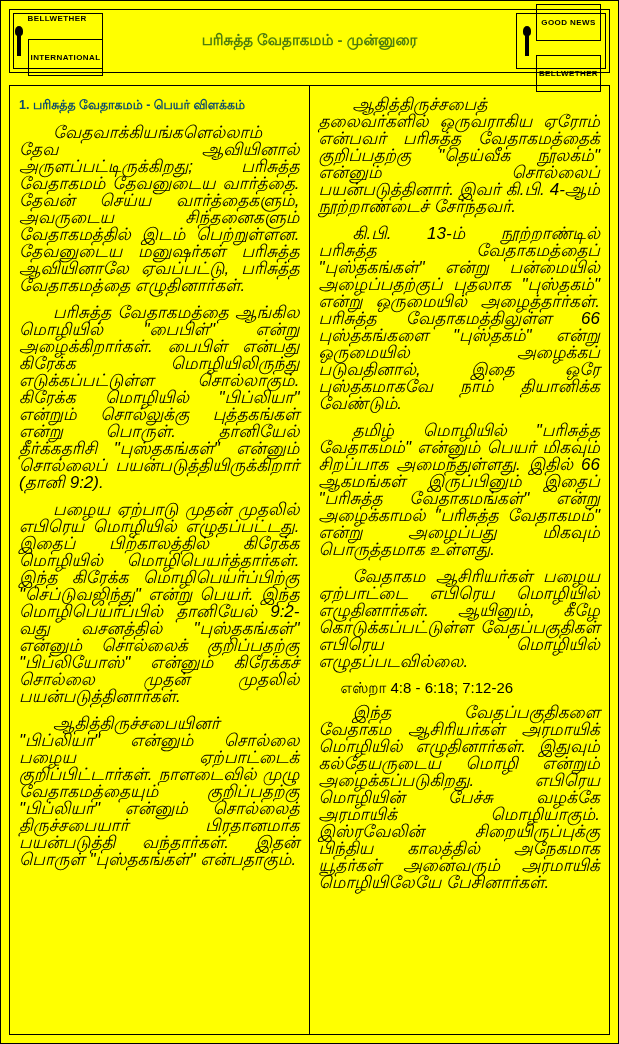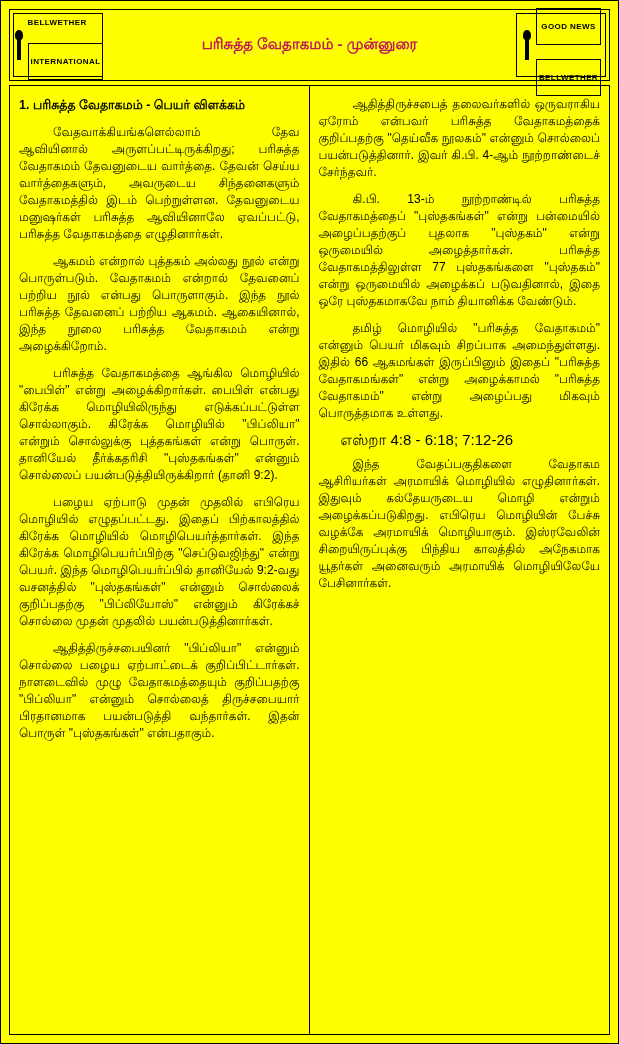--- a/index.html
+++ b/index.html
@@ -21,21 +21,21 @@
     box-sizing: border-box;
     overflow: hidden;
   }
 
   
   .header {
     position: absolute;
     left: 8px;
     top: 8px;
     right: 8px;
-    height: 72px;
+    height: 64px;
     border: 1px solid #000000;
     box-sizing: border-box;
     display: flex;
     align-items: stretch;
     background: #ffff00;
   }
   .logo-box {
     width: 96px;
     border-right: 0px;
     display: flex;
@@ -94,21 +94,21 @@
     background: #000;
   }
   .header-title {
     flex: 1;
     display: flex;
     align-items: center;
     justify-content: center;
     text-align: center;
     font-size: 15px;
     font-weight: bold;
-    color: #be185d;
+    color: #4d7c0f;
     padding: 0 6px;
   }
 
   
   .columns {
     position: absolute;
     left: 8px;
     top: 84px;
     right: 8px;
     bottom: 8px;
@@ -122,35 +122,36 @@
     width: 50%;
     overflow: hidden;
   }
   .col.left {
     border-right: 1px solid #000000;
   }
 
   h2.section {
     font-size: 12.5px;
     font-weight: bold;
-    color: #000000;
+    color: #0c4a6e;
     margin: 0 0 10px 0;
     line-height: 18px;
   }
   h2.section.mid {
     margin-top: 14px;
     margin-bottom: 8px;
   }
   p.para {
-    font-size: 12px;
+    font-size: 17px;
     line-height: 17px;
     color: #000;
     margin: 0 0 10px 0;
     text-align: justify;
     text-indent: 34px;
+    font-style: italic;
   }
   p.ref {
     font-size: 15px;
     line-height: 16px;
     color: #000;
     margin: 0 0 8px 0;
     padding-left: 22px;
     text-indent: 0;
   }
 </style>
@@ -193,29 +194,29 @@
       </div>
     </div>
 
   </div>
 
   <div class="columns">
 
     <div class="col left">
       <h2 class="section">1. பரிசுத்த வேதாகமம் - பெயர் விளக்கம்</h2>
       <p class="para">வேதவாக்கியங்களெல்லாம் தேவ ஆவியினால் அருளப்பட்டிருக்கிறது; பரிசுத்த வேதாகமம் தேவனுடைய வார்த்தை. தேவன் செய்ய வார்த்தைகளும், அவருடைய சிந்தனைகளும் வேதாகமத்தில் இடம் பெற்றுள்ளன. தேவனுடைய மனுஷர்கள் பரிசுத்த ஆவியினாலே ஏவப்பட்டு, பரிசுத்த வேதாகமத்தை எழுதினார்கள்.</p>
-      <p class="para">ஆகமம் என்றால் புத்தகம் அல்லது நூல் என்று பொருள்படும். வேதாகமம் என்றால் தேவனைப் பற்றிய நூல் என்பது பொருளாகும். இந்த நூல் பரிசுத்த தேவனைப் பற்றிய ஆகமம். ஆகையினால், இந்த நூலை பரிசுத்த வேதாகமம் என்று அழைக்கிறோம்.</p>
       <p class="para">பரிசுத்த வேதாகமத்தை ஆங்கில மொழியில் "பைபிள்" என்று அழைக்கிறார்கள். பைபிள் என்பது கிரேக்க மொழியிலிருந்து எடுக்கப்பட்டுள்ள சொல்லாகும். கிரேக்க மொழியில் "பிப்லியா" என்றும் சொல்லுக்கு புத்தகங்கள் என்று பொருள். தானியேல் தீர்க்கதரிசி "புஸ்தகங்கள்" என்னும் சொல்லைப் பயன்படுத்தியிருக்கிறார் (தானி 9:2).</p>
       <p class="para">பழைய ஏற்பாடு முதன் முதலில் எபிரெய மொழியில் எழுதப்பட்டது. இதைப் பிற்காலத்தில் கிரேக்க மொழியில் மொழிபெயர்த்தார்கள். இந்த கிரேக்க மொழிபெயர்ப்பிற்கு "செப்டுவஜிந்து" என்று பெயர். இந்த மொழிபெயர்ப்பில் தானியேல் 9:2-வது வசனத்தில் "புஸ்தகங்கள்" என்னும் சொல்லைக் குறிப்பதற்கு "பிப்லியோஸ்" என்னும் கிரேக்கச் சொல்லை முதன் முதலில் பயன்படுத்தினார்கள்.</p>
       <p class="para">ஆதித்திருச்சபையினர் "பிப்லியா" என்னும் சொல்லை பழைய ஏற்பாட்டைக் குறிப்பிட்டார்கள். நாளடைவில் முழு வேதாகமத்தையும் குறிப்பதற்கு "பிப்லியா" என்னும் சொல்லைத் திருச்சபையார் பிரதானமாக பயன்படுத்தி வந்தார்கள். இதன் பொருள் "புஸ்தகங்கள்" என்பதாகும்.</p>
     </div>
 
     <div class="col right">
       <p class="para">ஆதித்திருச்சபைத் தலைவர்களில் ஒருவராகிய ஏரோம் என்பவர் பரிசுத்த வேதாகமத்தைக் குறிப்பதற்கு "தெய்வீக நூலகம்" என்னும் சொல்லைப் பயன்படுத்தினார். இவர் கி.பி. 4-ஆம் நூற்றாண்டைச் சேர்ந்தவர்.</p>
-      <p class="para">கி.பி. 13-ம் நூற்றாண்டில் பரிசுத்த வேதாகமத்தைப் "புஸ்தகங்கள்" என்று பன்மையில் அழைப்பதற்குப் புதலாக "புஸ்தகம்" என்று ஒருமையில் அழைத்தார்கள். பரிசுத்த வேதாகமத்திலுள்ள 77 புஸ்தகங்களை "புஸ்தகம்" என்று ஒருமையில் அழைக்கப் படுவதினால், இதை ஒரே புஸ்தகமாகவே நாம் தியானிக்க வேண்டும்.</p>
+      <p class="para">கி.பி. 13-ம் நூற்றாண்டில் பரிசுத்த வேதாகமத்தைப் "புஸ்தகங்கள்" என்று பன்மையில் அழைப்பதற்குப் புதலாக "புஸ்தகம்" என்று ஒருமையில் அழைத்தார்கள். பரிசுத்த வேதாகமத்திலுள்ள 66 புஸ்தகங்களை "புஸ்தகம்" என்று ஒருமையில் அழைக்கப் படுவதினால், இதை ஒரே புஸ்தகமாகவே நாம் தியானிக்க வேண்டும்.</p>
       <p class="para">தமிழ் மொழியில் "பரிசுத்த வேதாகமம்" என்னும் பெயர் மிகவும் சிறப்பாக அமைந்துள்ளது. இதில் 66 ஆகமங்கள் இருப்பினும் இதைப் "பரிசுத்த வேதாகமங்கள்" என்று அழைக்காமல் "பரிசுத்த வேதாகமம்" என்று அழைப்பது மிகவும் பொருத்தமாக உள்ளது.</p>
+      <p class="para">வேதாகம ஆசிரியர்கள் பழைய ஏற்பாட்டை எபிரெய மொழியில் எழுதினார்கள். ஆயினும், கீழே கொடுக்கப்பட்டுள்ள வேதப்பகுதிகள் எபிரெய மொழியில் எழுதப்படவில்லை.</p>
       <p class="ref">எஸ்றா 4:8 - 6:18; 7:12-26</p>
       <p class="para">இந்த வேதப்பகுதிகளை வேதாகம ஆசிரியர்கள் அரமாயிக் மொழியில் எழுதினார்கள். இதுவும் கல்தேயருடைய மொழி என்றும் அழைக்கப்படுகிறது. எபிரெய மொழியின் பேச்சு வழக்கே அரமாயிக் மொழியாகும். இஸ்ரவேலின் சிறையிருப்புக்கு பிந்திய காலத்தில் அநேகமாக யூதர்கள் அனைவரும் அரமாயிக் மொழியிலேயே பேசினார்கள்.</p>
     </div>
 
   </div>
 
 </div>
 
 </body></html>

